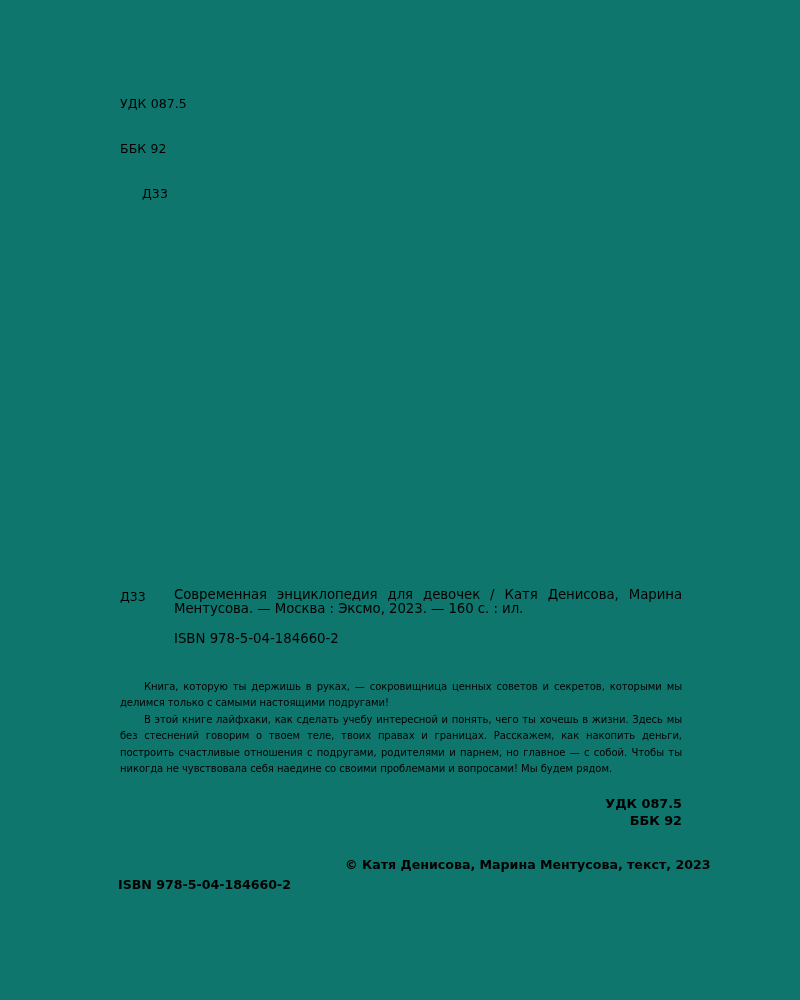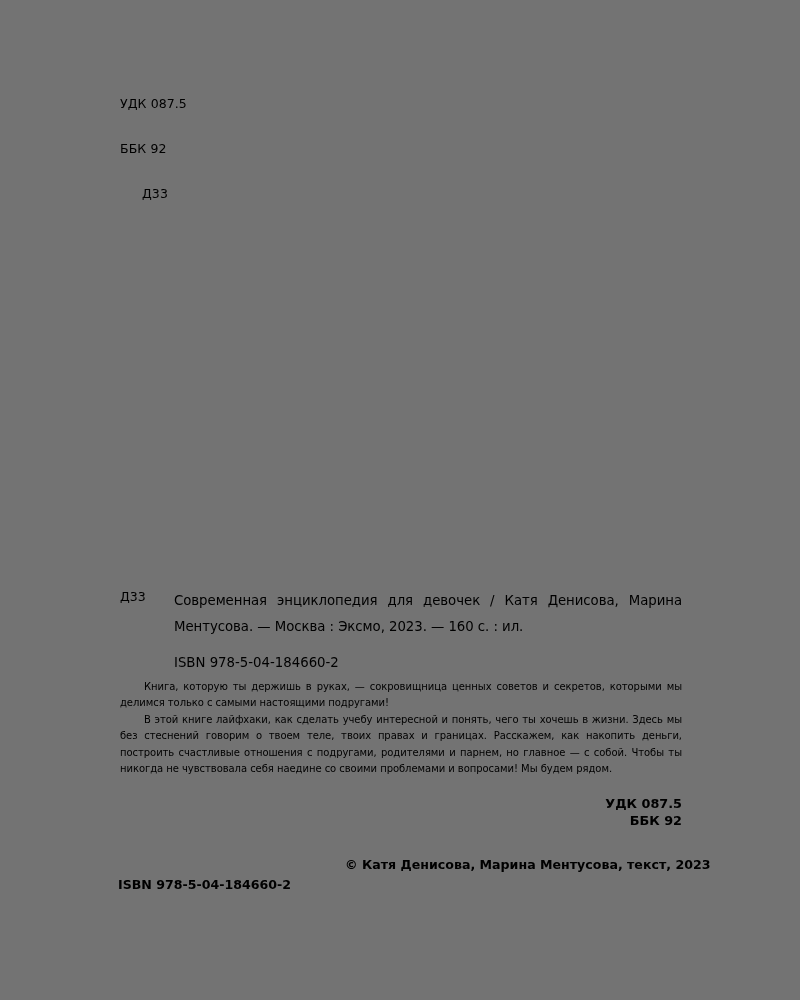--- a/index.html
+++ b/index.html
@@ -11,21 +11,21 @@
     width: 800px;
     height: 1000px;
     position: relative;
     font-family: "DejaVu Sans", sans-serif;
     color: #000000;
     -webkit-font-smoothing: antialiased;
   }
   .page {
     position: absolute;
     inset: 0;
-    background: #737373;
+    background: #0f766e;
     text-decoration: underline;
   }
 
   
   .top-codes {
     position: absolute;
     left: 120px;
     top: 66px;
     font-size: 12.5px;
     line-height: 15px;
@@ -55,21 +55,21 @@
   .record-sigla {
     position: absolute;
     left: 0;
     top: 0;
     font-size: 12.5px;
     line-height: 18px;
   }
   .record-title {
     margin-left: 54px;
     font-size: 13.3px;
-    line-height: 26px;
+    line-height: 14px;
     text-align: justify;
     letter-spacing: -0.05px;
   }
   .record-isbn {
     margin-left: 54px;
     margin-top: 14px;
     font-size: 13.3px;
     line-height: 18px;
   }
 

